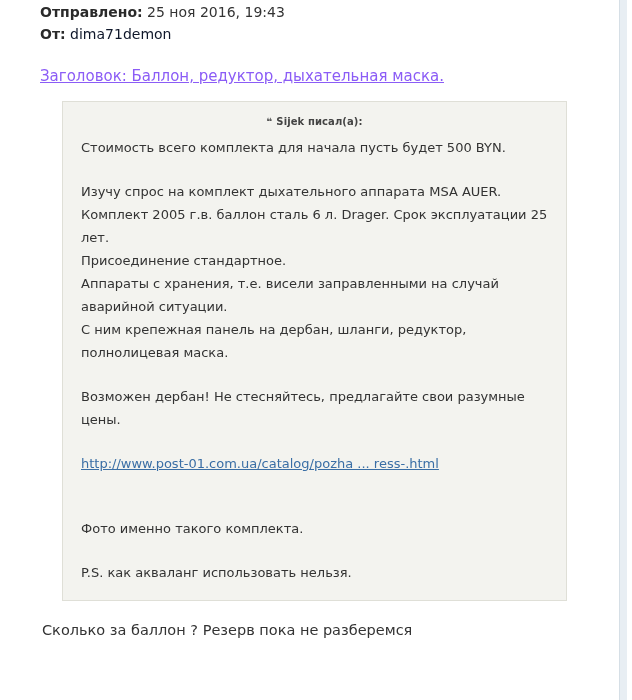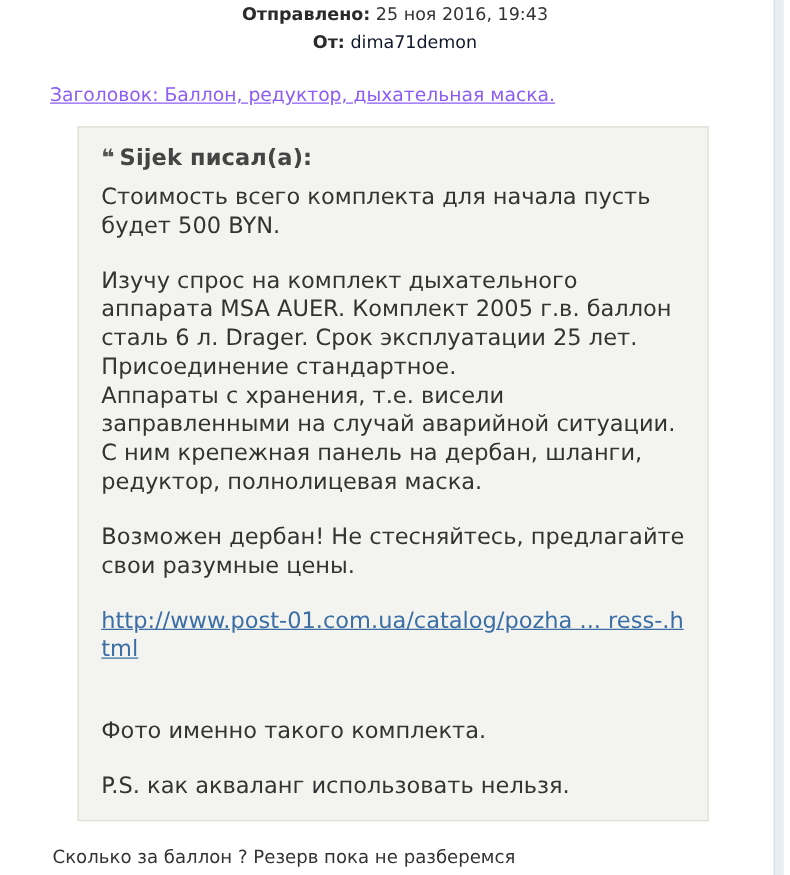--- a/index.html
+++ b/index.html
@@ -45,21 +45,20 @@
   .content {
     position: relative;
     padding: 0 28px 0 40px;
     box-sizing: border-box;
     width: 620px;
   }
 
   .meta {
     padding-top: 2px;
     line-height: 21px;
-    text-align: center;
   }
   .meta-row {
     margin: 0 0 1px 0;
     font-size: 14px;
     color: #333333;
   }
   .meta-label {
     font-weight: bold;
     color: #2a2a2a;
   }
@@ -82,34 +81,35 @@
   }
 
   .quote-box {
     margin: 0 25px 0 22px;
     background: #f3f3ef;
     border: 1px solid #dfdfd7;
     padding: 14px 18px 16px 18px;
     box-sizing: border-box;
   }
   .quote-head {
-    font-size: 18px;
+    font-size: 10px;
     font-weight: bold;
     color: #444444;
     margin-bottom: 9px;
     letter-spacing: 0.1px;
+    text-align: center;
   }
   .quote-mark {
     font-weight: bold;
     color: #555555;
     margin-right: 4px;
   }
   .quote-body p {
     margin: 0 0 0 0;
-    font-size: 18px;
+    font-size: 13px;
     line-height: 23px;
     color: #333333;
   }
   .quote-body p.gap {
     margin-top: 21px;
   }
   .quote-link {
     color: #3a6ea5;
     text-decoration: underline;
     word-break: break-all;

